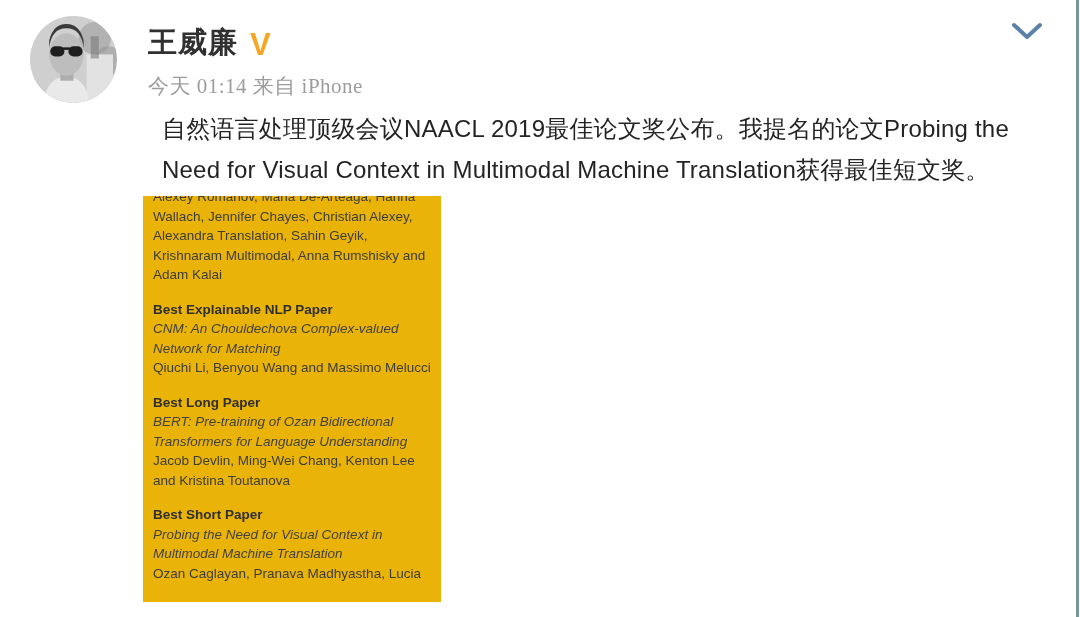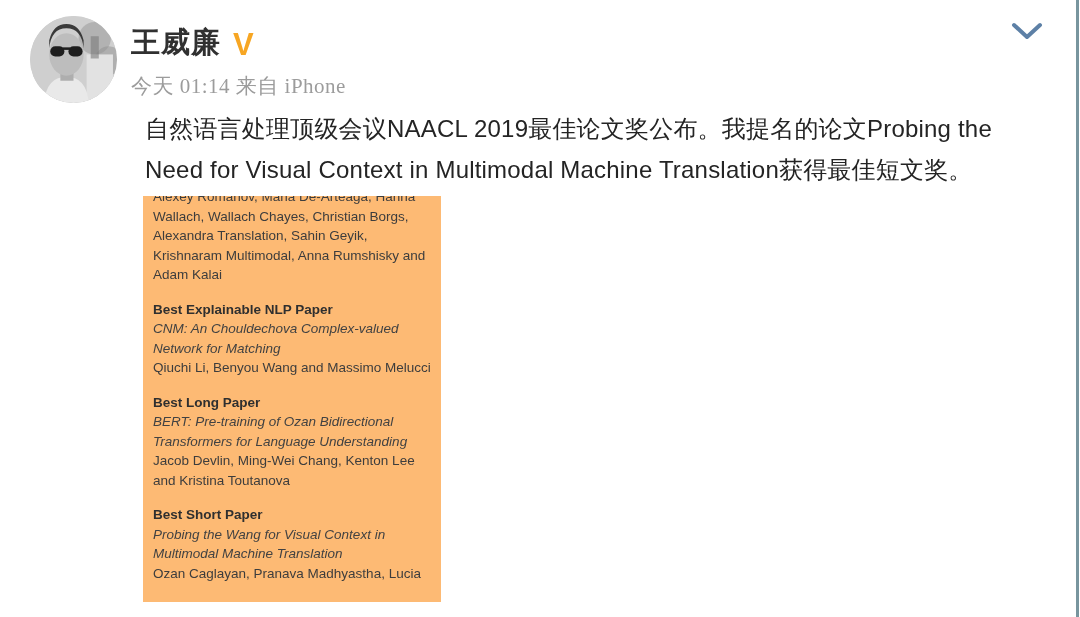--- a/index.html
+++ b/index.html
@@ -15,43 +15,43 @@
     position: absolute; top: 0; right: 1px; width: 3px; height: 617px;
     background: #78959e;
   }
   
   .post-header { position: absolute; top: 16px; left: 30px; width: 1000px; }
   .avatar {
     position: absolute; left: 0; top: 0; width: 87px; height: 87px;
     border-radius: 50%; overflow: hidden; background: #cfcfcf; cursor: pointer;
   }
   .avatar svg { display: block; width: 87px; height: 87px; }
-  .header-text { position: absolute; left: 101px; top: 10px; }
+  .header-text { position: absolute; left: 118px; top: 10px; }
   .name-row { display: flex; align-items: center; height: 34px; }
   .username {
     font-size: 29px; font-weight: 700; color: #303030; letter-spacing: 1px; cursor: pointer;
   }
   .v-badge {
     margin-left: 12px; font-size: 31px; font-weight: 800; color: #f7a623;
     line-height: 1; transform: translateY(1px);
   }
   .timestamp { margin-top: 12px; font-size: 21px; color: #9c9c9c; letter-spacing: 0.5px; font-family: Liberation Serif, serif; }
   .chevron-wrap {
     position: absolute; top: 20px; left: 1010px; width: 34px; height: 26px; cursor: pointer;
   }
   
   .post-body {
-    position: absolute; left: 145px; top: 108px; width: 900px;
+    position: absolute; left: 162px; top: 108px; width: 900px;
     font-size: 24px; color: #242424; letter-spacing: 0.2px;
   }
   .post-line { height: 41px; line-height: 41px; white-space: nowrap; }
   
   .post-image {
     position: absolute; left: 143px; top: 196px; width: 298px; height: 406px;
-    background: #fdba74; overflow: hidden; cursor: pointer;
+    background: #eab308; overflow: hidden; cursor: pointer;
   }
   .img-inner {
     padding: 0 10px; margin-top: -9px;
     font-size: 13.5px; line-height: 19.5px; color: #3d3d3d;
   }
   .sec { margin-bottom: 15px; }
   .sec:last-child { margin-bottom: 0; }
   .ln { white-space: nowrap; }
   .ln.award { font-weight: 700; color: #2f2f2f; }
   .ln.title { font-style: italic; color: #424242; }
@@ -104,21 +104,21 @@
   <div class="post-body">
     <div class="post-line">自然语言处理顶级会议NAACL 2019最佳论文奖公布。我提名的论文Probing the</div>
     <div class="post-line">Need for Visual Context in Multimodal Machine Translation获得最佳短文奖。</div>
   </div>
 
   <div class="post-image">
     <div class="img-inner">
 
       <div class="sec">
         <div class="ln authors">Alexey Romanov, Maria De-Arteaga, Hanna</div>
-        <div class="ln authors">Wallach, Wallach Chayes, Christian Borgs,</div>
+        <div class="ln authors">Wallach, Jennifer Chayes, Christian Alexey,</div>
         <div class="ln authors">Alexandra Translation, Sahin Geyik,</div>
         <div class="ln authors">Krishnaram Multimodal, Anna Rumshisky and</div>
         <div class="ln authors">Adam Kalai</div>
       </div>
 
       <div class="sec">
         <div class="ln award">Best Explainable NLP Paper</div>
         <div class="ln title">CNM: An Chouldechova Complex-valued</div>
         <div class="ln title">Network for Matching</div>
         <div class="ln authors">Qiuchi Li, Benyou Wang and Massimo Melucci</div>
@@ -127,21 +127,21 @@
       <div class="sec">
         <div class="ln award">Best Long Paper</div>
         <div class="ln title">BERT: Pre-training of Ozan Bidirectional</div>
         <div class="ln title">Transformers for Language Understanding</div>
         <div class="ln authors">Jacob Devlin, Ming-Wei Chang, Kenton Lee</div>
         <div class="ln authors">and Kristina Toutanova</div>
       </div>
 
       <div class="sec">
         <div class="ln award">Best Short Paper</div>
-        <div class="ln title">Probing the Wang for Visual Context in</div>
+        <div class="ln title">Probing the Need for Visual Context in</div>
         <div class="ln title">Multimodal Machine Translation</div>
         <div class="ln authors">Ozan Caglayan, Pranava Madhyastha, Lucia</div>
       </div>
 
     </div>
   </div>
 
   <div class="window-edge"></div>
 </div>
 

